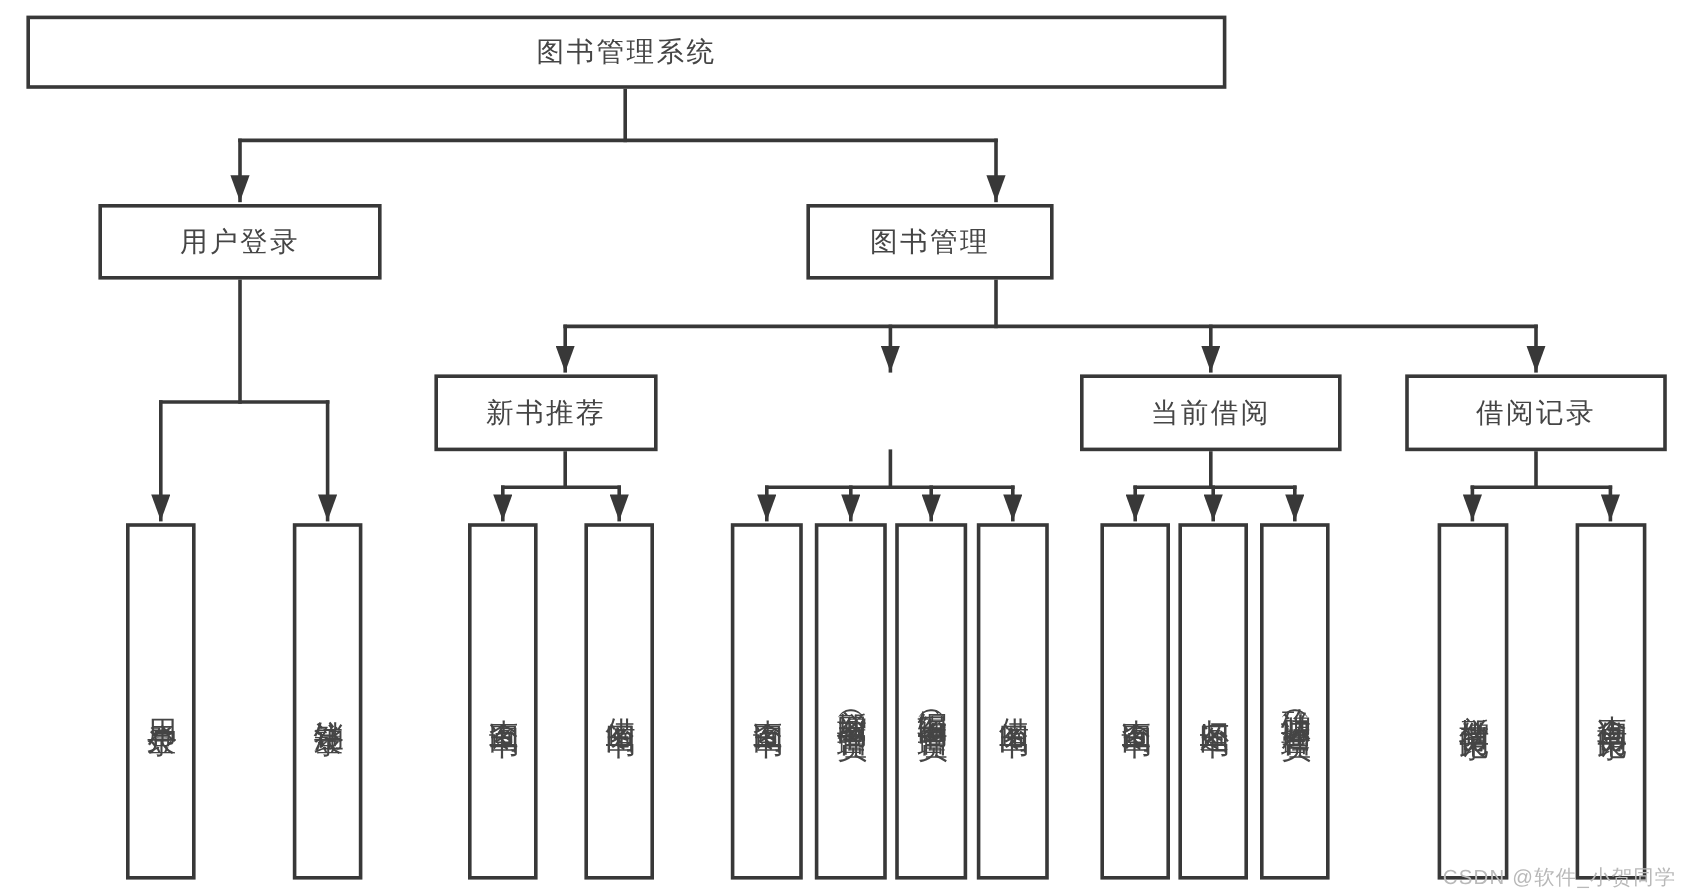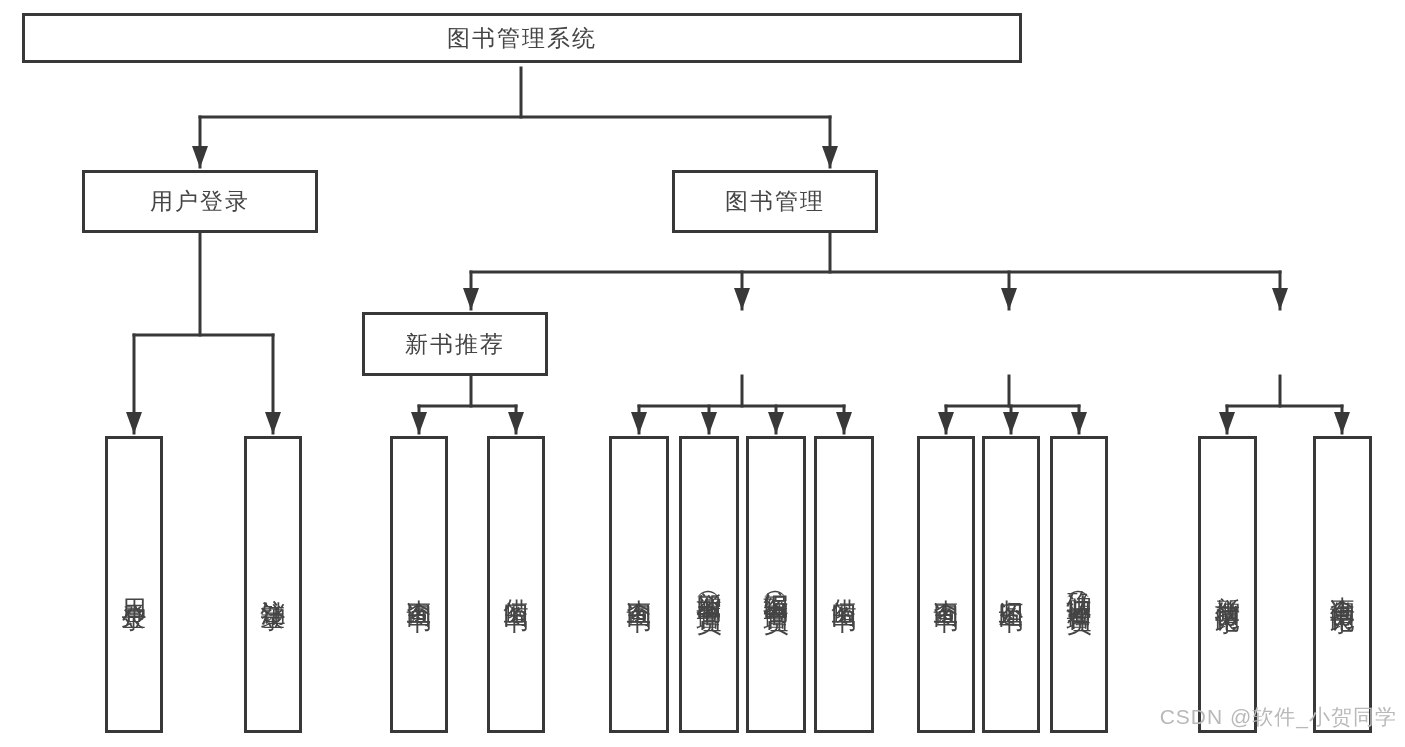--- a/index.html
+++ b/index.html
@@ -27,22 +27,22 @@
     writing-mode: vertical-rl;
     text-orientation: mixed;
     font-size: 25px;
     letter-spacing: 3px;
     line-height: 1;
     white-space: nowrap;
   }
   .watermark {
     position: absolute;
     right: 8px;
-    bottom: 16px;
-    font-size: 21px;
+    bottom: 4px;
+    font-size: 17px;
     color: #b9b9b9;
     letter-spacing: 1px;
   }
 </style>
 </head>
 <body>
 
 <div class="canvas">
 
   <svg class="connectors" viewBox="0 0 1405 747" xmlns="http://www.w3.org/2000/svg">
@@ -88,33 +88,39 @@
       <path d="M1011 406 V433" marker-end="url(#arrow)"></path>
       <path d="M1079 406 V433" marker-end="url(#arrow)"></path>
 
       <path d="M1280 376 V406"></path>
       <path d="M1227 406 H1342"></path>
       <path d="M1227 406 V433" marker-end="url(#arrow)"></path>
       <path d="M1342 406 V433" marker-end="url(#arrow)"></path>
     </g>
   </svg>
 
-  <div class="node h-node" style="left:22px; top:13px; width:1000px; height:50px;">
+  <div class="node h-node" style="left:22px; top:13px; width:1000px; height:61px;">
     <span>图书管理系统</span>
   </div>
 
   <div class="node h-node" style="left:82px; top:170px; width:236px; height:63px;">
     <span>用户登录</span>
   </div>
   <div class="node h-node" style="left:672px; top:170px; width:206px; height:63px;">
     <span>图书管理</span>
   </div>
 
   <div class="node h-node" style="left:362px; top:312px; width:186px; height:64px;">
     <span>新书推荐</span>
+  </div>
+  <div class="node h-node" style="left:900px; top:312px; width:218px; height:64px;">
+    <span>当前借阅</span>
+  </div>
+  <div class="node h-node" style="left:1171px; top:312px; width:218px; height:64px;">
+    <span>借阅记录</span>
   </div>
 
   <div class="node leaf" style="left:105px; top:436px; width:58px; height:297px;">
     <span>用户登录</span>
   </div>
   <div class="node leaf" style="left:244px; top:436px; width:58px; height:297px;">
     <span>注销登录</span>
   </div>
 
   <div class="node leaf" style="left:390px; top:436px; width:58px; height:297px;">

